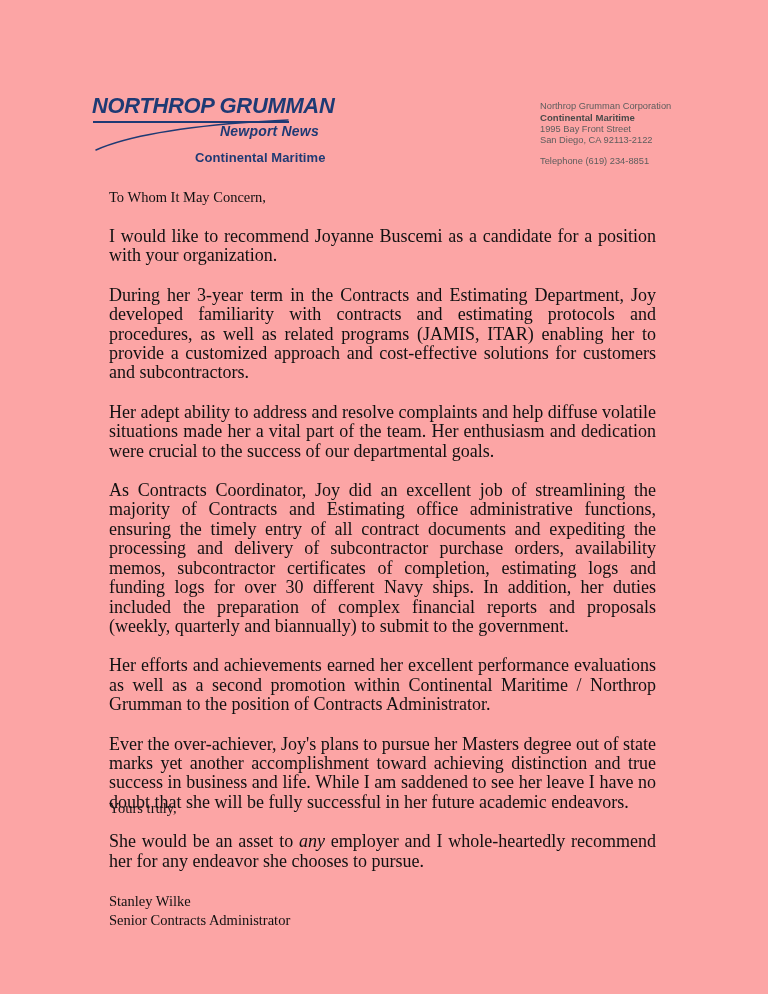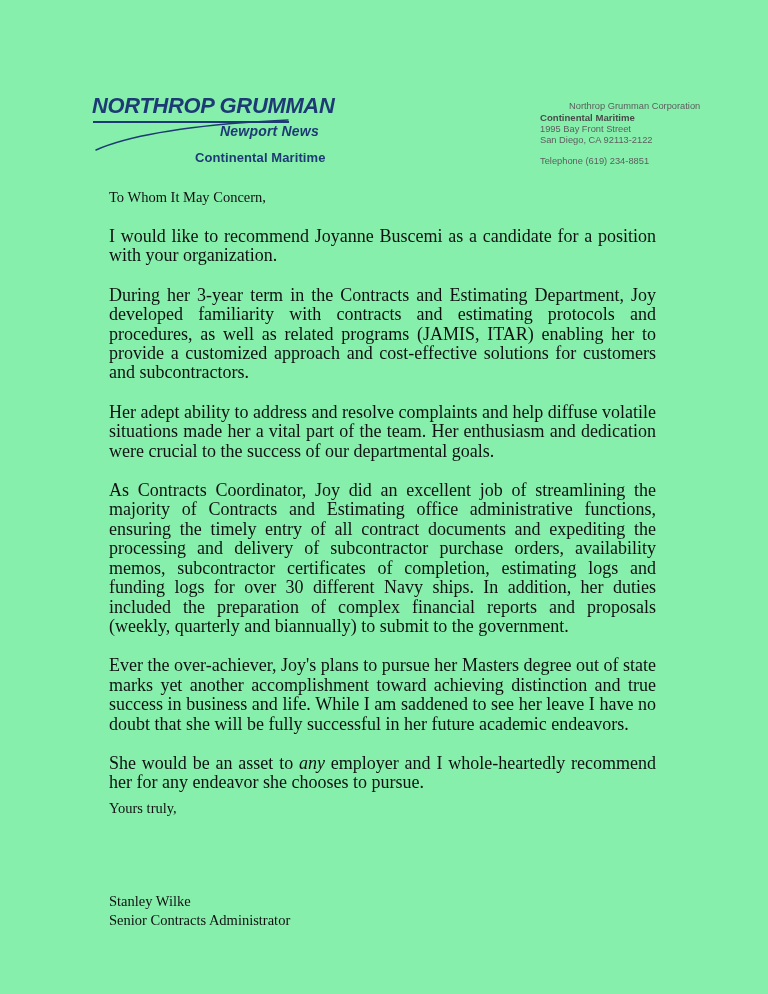--- a/index.html
+++ b/index.html
@@ -14,21 +14,21 @@
     overflow: hidden;
     font-family: "Liberation Serif", serif;
     color: #111111;
   }
 
   .page {
     position: absolute;
     left: 0; top: 0;
     width: 768px;
     height: 994px;
-    background: #86efac;
+    background: #fca5a5;
   }
 
   
   .letterhead {
     position: absolute;
     left: 0; top: 0;
     width: 768px;
     height: 180px;
   }
 
@@ -98,21 +98,21 @@
   .address-block {
     position: absolute;
     left: 540px;
     top: 101px;
     font-family: "Liberation Sans", sans-serif;
     font-size: 9.3px;
     line-height: 11.4px;
     color: #5d5d5d;
     white-space: nowrap;
   }
-  .address-block .corp { color: #5d5d5d; margin-left: 29px; }
+  .address-block .corp { color: #5d5d5d; }
   .address-block .unit {
     font-weight: bold;
     color: #4a4a4a;
     font-size: 9.6px;
   }
   .address-block .phone {
     margin-top: 9px;
   }
 
   
@@ -186,20 +186,21 @@
   </div>
 
   <div class="letter-body">
 
     <p class="salutation">To Whom It May Concern,</p>
 
     <p class="para">I would like to recommend Joyanne Buscemi as a candidate for a position with your organization.</p>
     <p class="para">During her 3-year term in the Contracts and Estimating Department, Joy developed familiarity with contracts and estimating protocols and procedures, as well as related programs (JAMIS, ITAR) enabling her to provide a customized approach and cost-effective solutions for customers and subcontractors.</p>
     <p class="para">Her adept ability to address and resolve complaints and help diffuse volatile situations made her a vital part of the team. Her enthusiasm and dedication were crucial to the success of our departmental goals.</p>
     <p class="para">As Contracts Coordinator, Joy did an excellent job of streamlining the majority of Contracts and Estimating office administrative functions, ensuring the timely entry of all contract documents and expediting the processing and delivery of subcontractor purchase orders, availability memos, subcontractor certificates of completion, estimating logs and funding logs for over 30 different Navy ships. In addition, her duties included the preparation of complex financial reports and proposals (weekly, quarterly and biannually) to submit to the government.</p>
+    <p class="para">Her efforts and achievements earned her excellent performance evaluations as well as a second promotion within Continental Maritime / Northrop Grumman to the position of Contracts Administrator.</p>
     <p class="para">Ever the over-achiever, Joy's plans to pursue her Masters degree out of state marks yet another accomplishment toward achieving distinction and true success in business and life. While I am saddened to see her leave I have no doubt that she will be fully successful in her future academic endeavors.</p>
 
     <p class="para">
       <span>She would be an asset to </span><em class="it">any</em><span> employer and I whole-heartedly recommend her for any endeavor she chooses to pursue.</span>
     </p>
   </div>
 
   <div class="closing">Yours truly,</div>
 
   <div class="signature-block">

